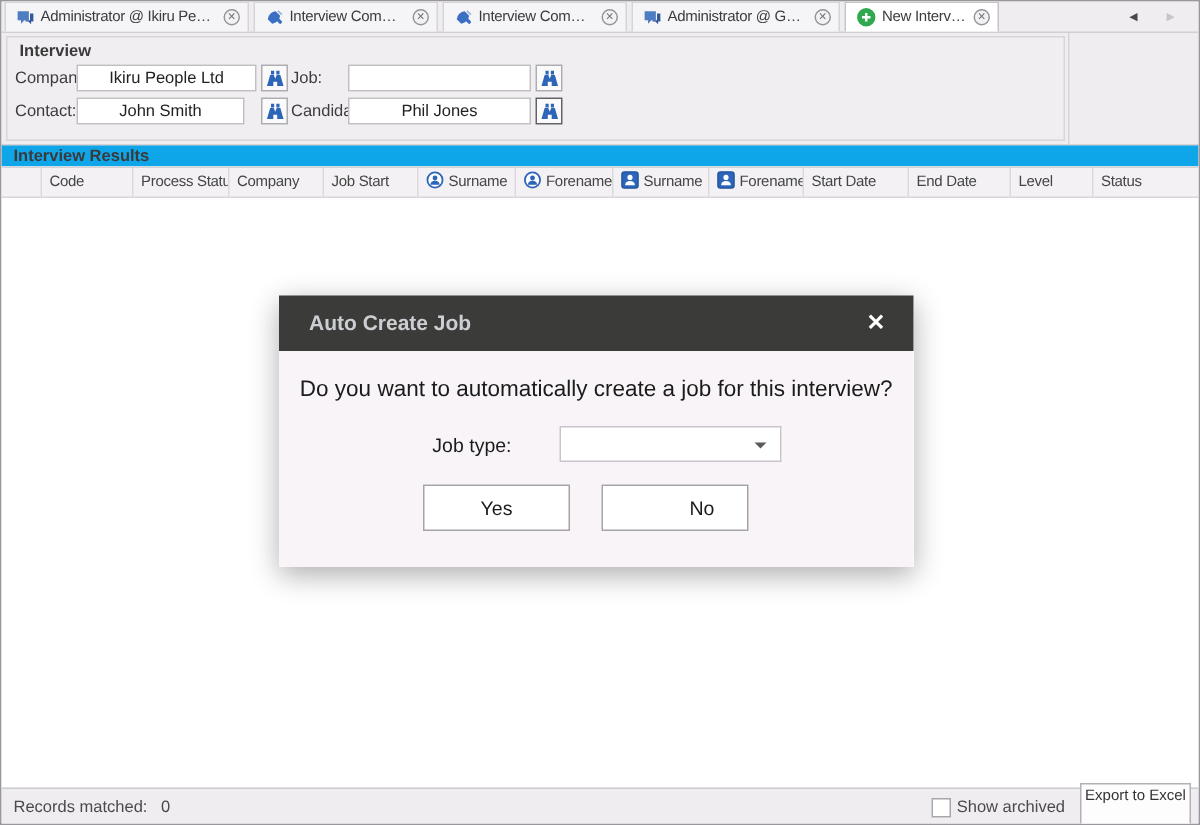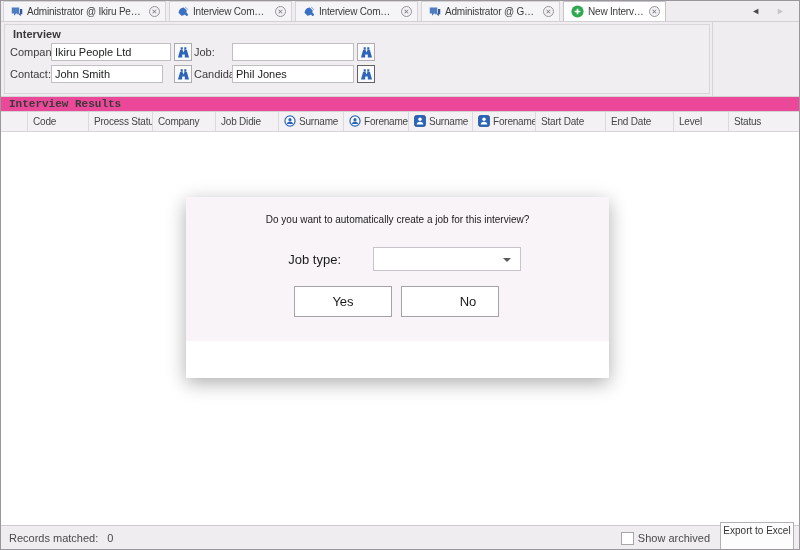--- a/index.html
+++ b/index.html
@@ -23,32 +23,32 @@
   .tnav-right { color:#c7c5ca; font-size:9px; }
 
   
   .toparea { position:absolute; left:0; top:21px; width:100%; height:74px; background:#efedf0; }
   .top-divider { position:absolute; left:711px; top:0; width:1px; height:74px; background:#d8d5d9; }
   .groupbox { position:absolute; left:3px; top:2px; width:706px; height:70px;
               border:1px solid #d9d6da; background:#f1eef1; }
   .gb-title { position:absolute; left:8px; top:3px; font-weight:bold; color:#3a3a3a; }
   .flabel { position:absolute; color:#3c3c3c; line-height:18px; }
   .finput { position:absolute; height:18px; border:1px solid #c1bec4; background:#fff;
-            font-family:"Liberation Sans", sans-serif; font-size:11px; padding:0 3px; color:#222; }
+            font-family:"Liberation Sans", sans-serif; font-size:11px; padding:0 3px; color:#222;text-align:center; }
   .binocbtn { position:absolute; width:18px; height:18px; border:1px solid #aeabb1; background:#fafafa;
               display:flex; align-items:center; justify-content:center; cursor:pointer; }
   .binocbtn.focused { border:1px solid #636066; }
 
   .sidebtns { position:absolute; right:4px; top:4px; width:88px; }
   .sbtn { width:88px; height:18px; margin-bottom:4px; background:#fdfdfd; border:1px solid #b3b0b6;
           font-size:11px; color:#333; text-align:center; line-height:16px; cursor:pointer; }
 
   
-  .results-titlebar { position:absolute; left:0; top:95px; width:100%; height:15px; background:#ec4899;
-                      border-top:1px solid #d5d2d6;font-family:Liberation Mono, monospace; }
+  .results-titlebar { position:absolute; left:0; top:95px; width:100%; height:15px; background:#0ea5e9;
+                      border-top:1px solid #d5d2d6; }
   .results-title { position:absolute; left:8px; top:1px; font-weight:bold; color:#3a3a3a; }
   .grid { position:absolute; left:0; top:110px; width:100%; height:414px; background:#fff;
           border-top:1px solid #d5d2d6; }
   .grid-header { display:flex; height:20px; background:#f3f1f4; border-bottom:1px solid #d9d6da; }
   .gh-cell { border-right:1px solid #dcd9dd; padding:0 0 0 5px; color:#454545; display:flex; gap:3px;
              align-items:center; overflow:hidden; white-space:nowrap; font-size:10px; letter-spacing:-0.2px; }
   .gh-cell:last-child { border-right:none; }
   .c0{width:27px;flex:none;} .c1{width:61px;flex:none;} .c2{width:64px;flex:none;}
   .c3{width:63px;flex:none;} .c4{width:63px;flex:none;} .c5{width:65px;flex:none;}
   .c6{width:65px;flex:none;} .c7{width:64px;flex:none;} .c8{width:63px;flex:none;}
@@ -68,32 +68,32 @@
                 color:#333; text-align:center; line-height:16px; margin-right:5px; cursor:pointer; }
 
   
   .dialog { position:absolute; left:185px; top:196px; width:423px; height:181px;
             box-shadow:0 5px 18px rgba(0,0,0,0.32); }
   .dlg-titlebar { height:37px; background:#3b3b39; color:#ccced2; font-size:14px; font-weight:bold;
                   line-height:37px; padding-left:20px; position:relative; }
   .dlg-close { position:absolute; right:12px; top:0; width:26px; height:37px; line-height:37px;
                text-align:center; color:#fff; font-size:15px; font-weight:bold; cursor:pointer; }
   .dlg-body { height:144px; background:#f8f4f7; position:relative; }
-  .dlg-msg { position:absolute; top:17px; left:0; width:100%; text-align:center; font-size:10px; color:#1b1b1b; }
+  .dlg-msg { position:absolute; top:17px; left:0; width:100%; text-align:center; font-size:15px; color:#1b1b1b; }
   .jobtype-label { position:absolute; left:60px; top:55px; width:95px; text-align:right; font-size:13px; color:#1b1b1b; }
   .combo { position:absolute; left:187px; top:50px; width:148px; height:24px; background:#fff;
            border:1px solid #c9c3cc; cursor:pointer; }
   .combo-value { position:absolute; left:5px; top:4px; font-size:12px; color:#222; }
   .combo-arrow { position:absolute; right:9px; top:10px; width:0; height:0;
                  border-left:4px solid transparent; border-right:4px solid transparent;
                  border-top:4px solid #5a5a5a; }
   .dlg-btn { position:absolute; top:89px; width:98px; height:31px; background:#fff; border:1px solid #a6a3a8;
              font-size:13px; color:#1b1b1b; text-align:center; line-height:29px; cursor:pointer;
              font-family:"Liberation Sans", sans-serif; }
-  .dlg-yes { left:108px; }
+  .dlg-yes { left:96px; }
   .dlg-no  { left:215px;padding-left:36px; }
 </style>
 </head>
 <body>
 
 <div id="app">
 
   <div class="tabbar">
     <div class="tab" style="width:163px;">
       <span class="ticon">
@@ -201,21 +201,21 @@
       <div class="gh-cell c1">
           <span>Code</span>
         </div>
       <div class="gh-cell c2">
           <span>Process Status</span>
         </div>
       <div class="gh-cell c3">
           <span>Company</span>
         </div>
       <div class="gh-cell c4">
-          <span>Job Didie</span>
+          <span>Job Start</span>
         </div>
       <div class="gh-cell c5">
         <span><svg width="12" height="12" viewBox="0 0 14 14">
               <circle cx="7" cy="7" r="5.9" fill="#fff" stroke="#2d66b8" stroke-width="1.4"></circle>
               <circle cx="7" cy="5.4" r="1.9" fill="#2d66b8"></circle>
               <path d="M3.4 10.6c0-2.1 1.6-3.1 3.6-3.1s3.6 1 3.6 3.1z" fill="#2d66b8"></path>
             </svg></span>
         <span>Surname</span>
       </div>
       <div class="gh-cell c6">
@@ -264,20 +264,24 @@
       <span class="val">0</span>
     </span>
     <span class="sb-right">
       <span class="checkbox"></span>
       <span class="archived-label">Show archived</span>
       <span class="export-btn">Export to Excel</span>
     </span>
   </div>
 
   <div class="dialog">
+    <div class="dlg-titlebar">
+      <span>Auto Create Job</span>
+      <span class="dlg-close">✕</span>
+    </div>
     <div class="dlg-body">
       <div class="dlg-msg">Do you want to automatically create a job for this interview?</div>
       <div class="jobtype-label">Job type:</div>
       <div class="combo">
         <span class="combo-value"></span>
         <span class="combo-arrow"></span>
       </div>
       <button class="dlg-btn dlg-yes">Yes</button>
       <button class="dlg-btn dlg-no">No</button>
     </div>

